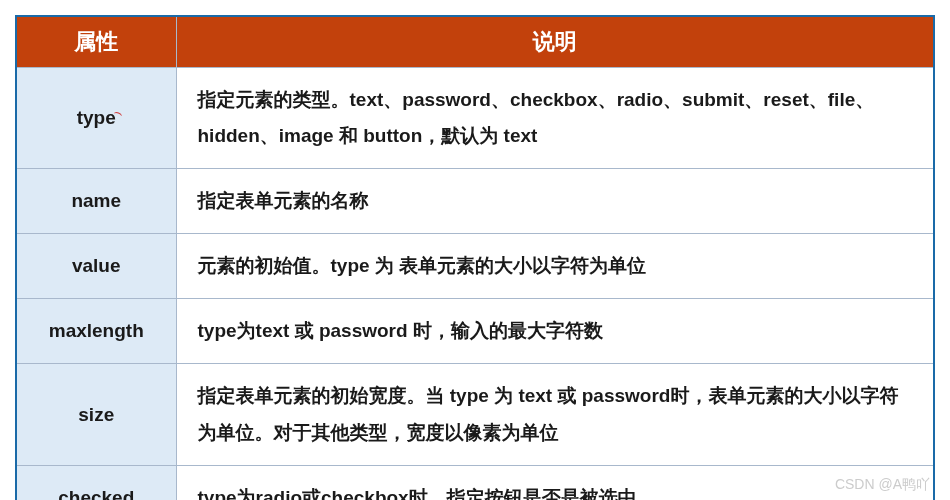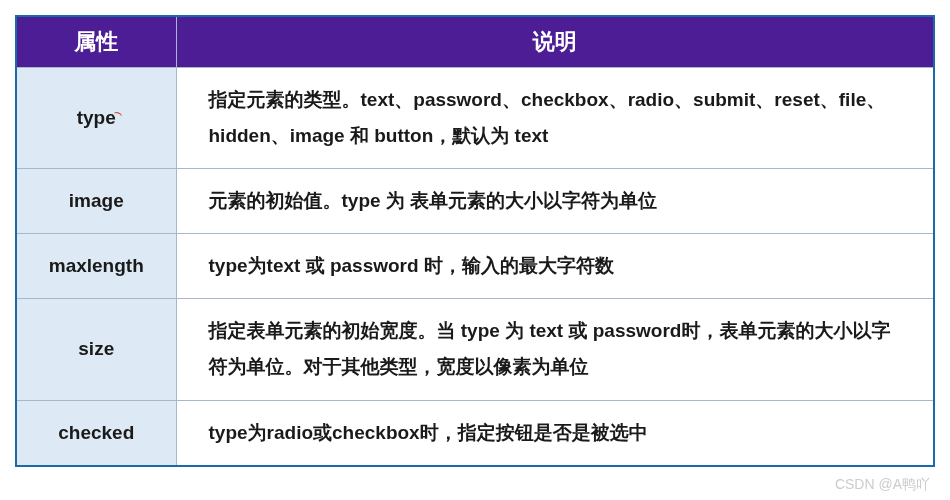--- a/index.html
+++ b/index.html
@@ -12,21 +12,21 @@
       font-family: "Microsoft YaHei", "SimHei", Arial, sans-serif;
       padding: 15px;
       width: 950px;
     }
     .table {
       width: 920px;
       border-collapse: collapse;
       border: 2px solid #1a6aa8;
     }
     .table th {
-      background: #4c1d95;
+      background: #c2410c;
       color: #ffffff;
       font-weight: bold;
       font-size: 22px;
       padding: 10px 22px;
       border: 1px solid #a8b8cc;
     }
     .table th.col-attr {
       width: 160px;
     }
     .table td {
@@ -38,21 +38,21 @@
     }
     .table td.attr-cell {
       background: #ddeaf6;
       text-align: center;
       padding: 20px 8px;
       width: 160px;
     }
     .table td.desc-cell {
       background: #ffffff;
       text-align: left;
-      padding: 14px 32px;
+      padding: 14px 21px;
       line-height: 1.9;
     }
     .watermark {
       position: absolute;
       bottom: 6px;
       right: 20px;
       color: #cccccc;
       font-size: 14px;
       font-family: Arial, "Microsoft YaHei", sans-serif;
     }
@@ -74,21 +74,25 @@
       <th class="col-attr">属性</th>
       <th class="col-desc">说明</th>
     </tr>
   </thead>
   <tbody>
     <tr>
       <td class="attr-cell">type</td>
       <td class="desc-cell">指定元素的类型。text、password、checkbox、radio、submit、reset、file、hidden、image 和 button，默认为 text</td>
     </tr>
     <tr>
-      <td class="attr-cell">image</td>
+      <td class="attr-cell">name</td>
+      <td class="desc-cell">指定表单元素的名称</td>
+    </tr>
+    <tr>
+      <td class="attr-cell">value</td>
       <td class="desc-cell">元素的初始值。type 为 表单元素的大小以字符为单位</td>
     </tr>
     <tr>
       <td class="attr-cell">maxlength</td>
       <td class="desc-cell">type为text 或 password 时，输入的最大字符数</td>
     </tr>
     <tr>
       <td class="attr-cell">size</td>
       <td class="desc-cell">指定表单元素的初始宽度。当 type 为 text 或 password时，表单元素的大小以字符为单位。对于其他类型，宽度以像素为单位</td>
     </tr>

